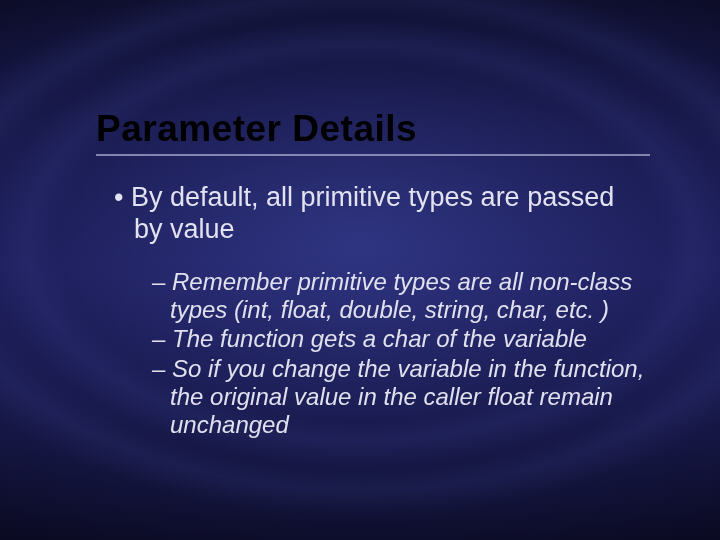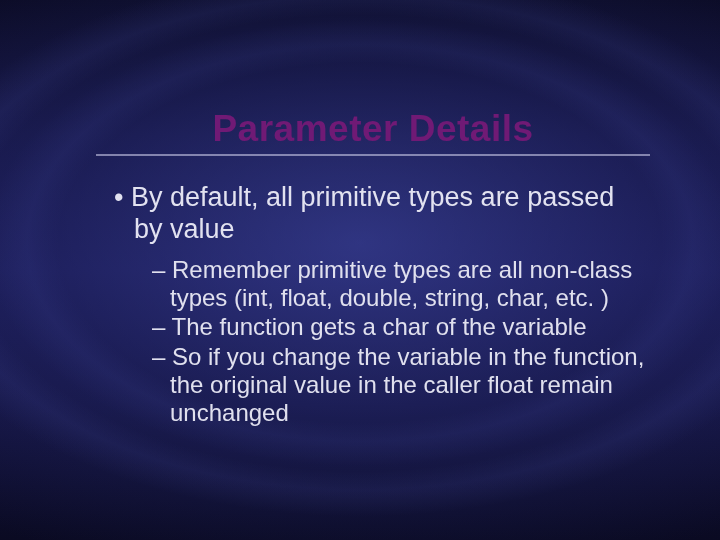--- a/index.html
+++ b/index.html
@@ -17,44 +17,44 @@
   .slide {
     position: absolute;
     inset: 0;
     padding: 108px 70px 40px 96px;
   }
   .title {
     font-family: "Arial Black", Arial, sans-serif;
     font-weight: 900;
     font-size: 37px;
     letter-spacing: 0.5px;
-    color: #701a75;
+    color: #000000;
     margin-bottom: 6px;
     padding-bottom: 4px;
     border-bottom: 2px solid rgba(200,200,230,0.6);
     display: inline-block;
     width: 100%;
-    text-align: center;
   }
   .body {
     margin-top: 20px;
   }
   .lvl1 {
     font-size: 27px;
     line-height: 1.18;
     padding-left: 38px;
     text-indent: -20px;
-    margin-bottom: 10px;
+    margin-bottom: 22px;
     color: #e2e2f0;
   }
   .lvl1::before {
     content: "• ";
   }
   .lvl2-group {
     padding-left: 56px;
+    font-style: italic;
   }
   .lvl2 {
     font-size: 24px;
     line-height: 1.18;
     text-indent: -18px;
     padding-left: 18px;
     color: #e0e0ee;
     margin-bottom: 1px;
   }
   .lvl2::before {

